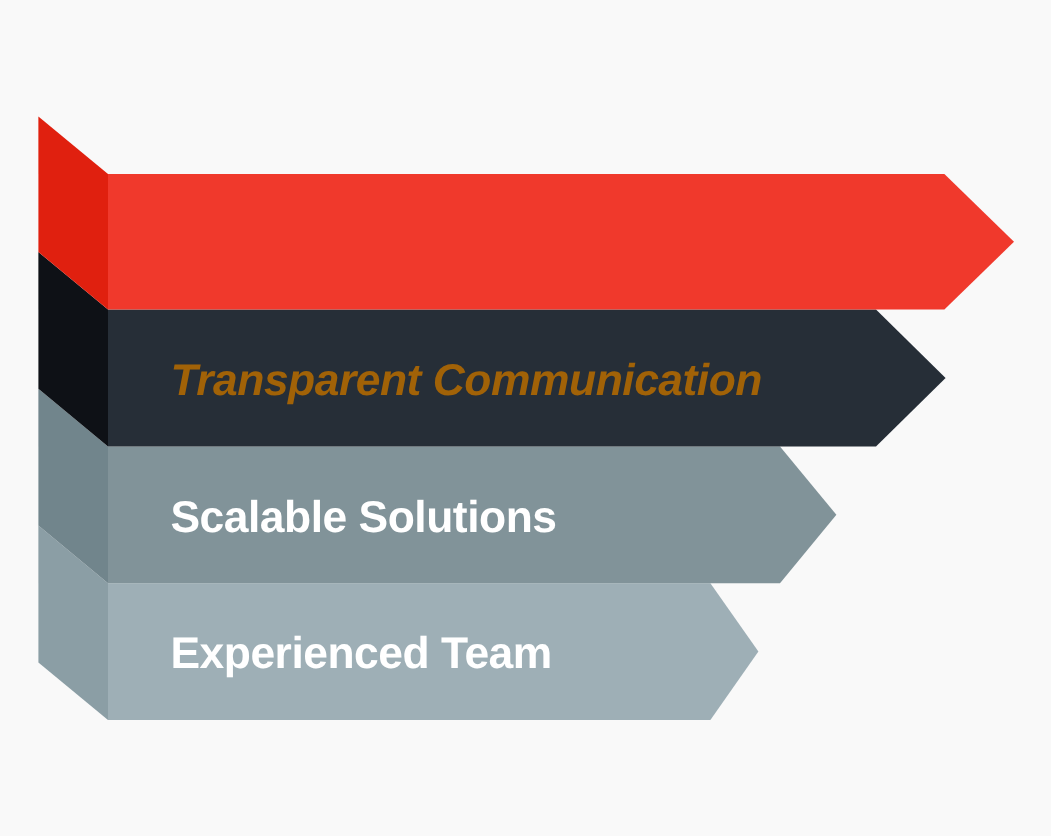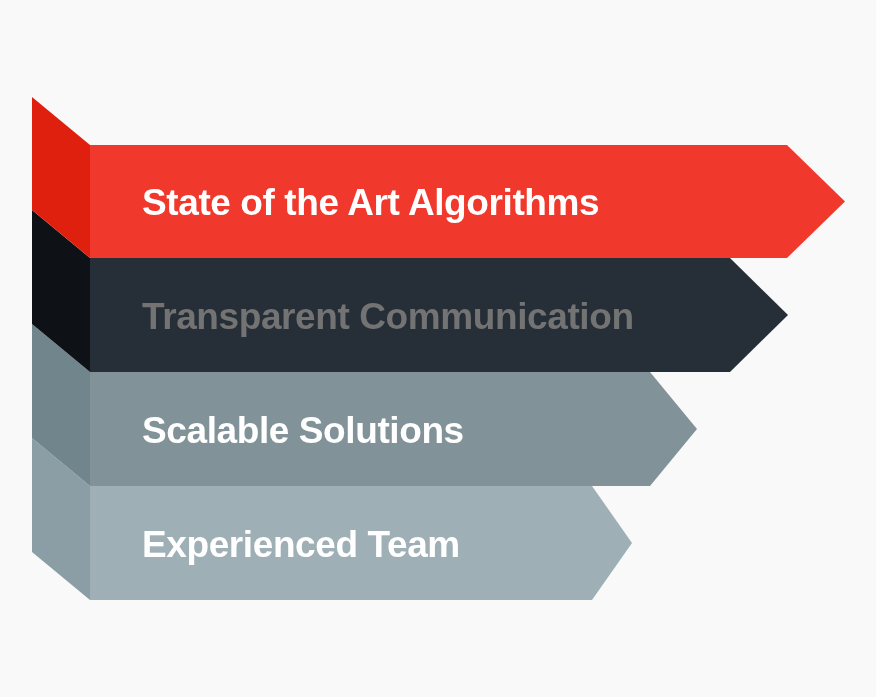--- a/index.html
+++ b/index.html
@@ -65,18 +65,17 @@
       <polygon points="32,210 90,258 90,372 32,324" fill="#0e1116"></polygon>
       <polygon points="90,258 730,258 788,315 730,372 90,372" fill="#262e37"></polygon>
     </g>
 
     <g>
       <polygon points="32,97 90,145 90,258 32,210" fill="#e0200f"></polygon>
       <polygon points="90,145 787,145 845,201.5 787,258 90,258" fill="#f0392c"></polygon>
     </g>
   </svg>
 
-  <div class="ribbon-label lbl-0" style="color: rgb(255, 255, 255);">State of the Art Algorithms</div>
-  <div class="ribbon-label lbl-1" style="color: #737373;">Transparent Communication</div>
+  <div class="ribbon-label lbl-1" style="color: #a16207; font-style: italic;">Transparent Communication</div>
   <div class="ribbon-label lbl-3" style="color: rgb(255, 255, 255);">Experienced Team</div>
   <div class="ribbon-label lbl-2" style="color: rgb(255, 255, 255);">Scalable Solutions</div>
 
 </div>
 
 </body></html>

